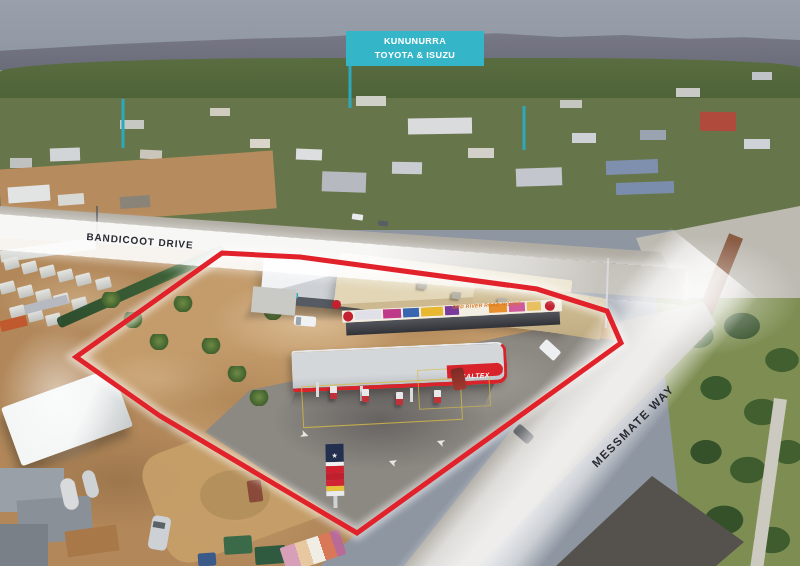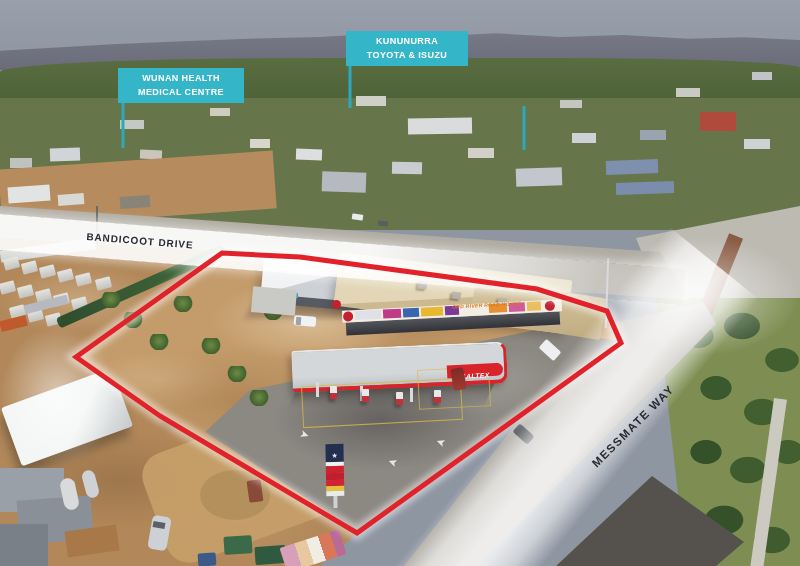--- a/index.html
+++ b/index.html
@@ -3,21 +3,21 @@
 <meta charset="utf-8">
 <style>
   html,body{margin:0;padding:0;background:#222}
   .stage{position:relative;width:800px;height:566px;overflow:hidden;background:#8e96a2;
          font-family:"Liberation Sans",sans-serif}
   .abs,.d{position:absolute}
   .d{pointer-events:none}
   .layer{position:absolute;left:0;top:0;width:800px;height:566px;pointer-events:none}
   .callout{position:absolute;background:#35b6c8;color:#fff;font-weight:700;font-size:9px;
            line-height:13.5px;letter-spacing:.4px;text-align:center;white-space:pre-line;
-           padding:4px 13px;z-index:40}
+           padding:4px 21px;z-index:40}
   .roadlbl{font-weight:700;color:#2b2b34;letter-spacing:1.2px;white-space:nowrap}
   .arrow{position:absolute;color:rgba(242,240,232,.92);font-size:11px;z-index:12}
   svg.overlay{position:absolute;left:0;top:0;z-index:30}
   .ribbon{z-index:20}
 </style>
 </head>
 <body>
 
 <div class="stage">
 
@@ -272,17 +272,15 @@
           <feGaussianBlur stdDeviation="3"></feGaussianBlur>
         </filter>
       </defs>
     <polygon points="222,253 300,257 537,289 607,311 621,343 357,533 160,416 76,357" fill="none" stroke="#ffffff" stroke-width="13" opacity="0.5" filter="url(#glow)"></polygon>
     <polygon points="222,253 300,257 537,289 607,311 621,343 357,533 160,416 76,357" fill="none" stroke="#e2222b" stroke-width="5" stroke-linejoin="miter"></polygon>
     <line x1="123" y1="99" x2="123" y2="148" stroke="#2ca9bd" stroke-width="3"></line>
     <line x1="350" y1="60" x2="350" y2="108" stroke="#2ca9bd" stroke-width="3"></line>
     <line x1="524" y1="106" x2="524" y2="150" stroke="#2ca9bd" stroke-width="3"></line>
   </svg>
 
-  <div class="callout" style="left:118px;top:68px;width:100px">WUNAN HEALTH
-MEDICAL CENTRE</div>
   <div class="callout" style="left:346px;top:31px;width:96px">KUNUNURRA
 TOYOTA &amp; ISUZU</div>
 </div>
 
 </body></html>

